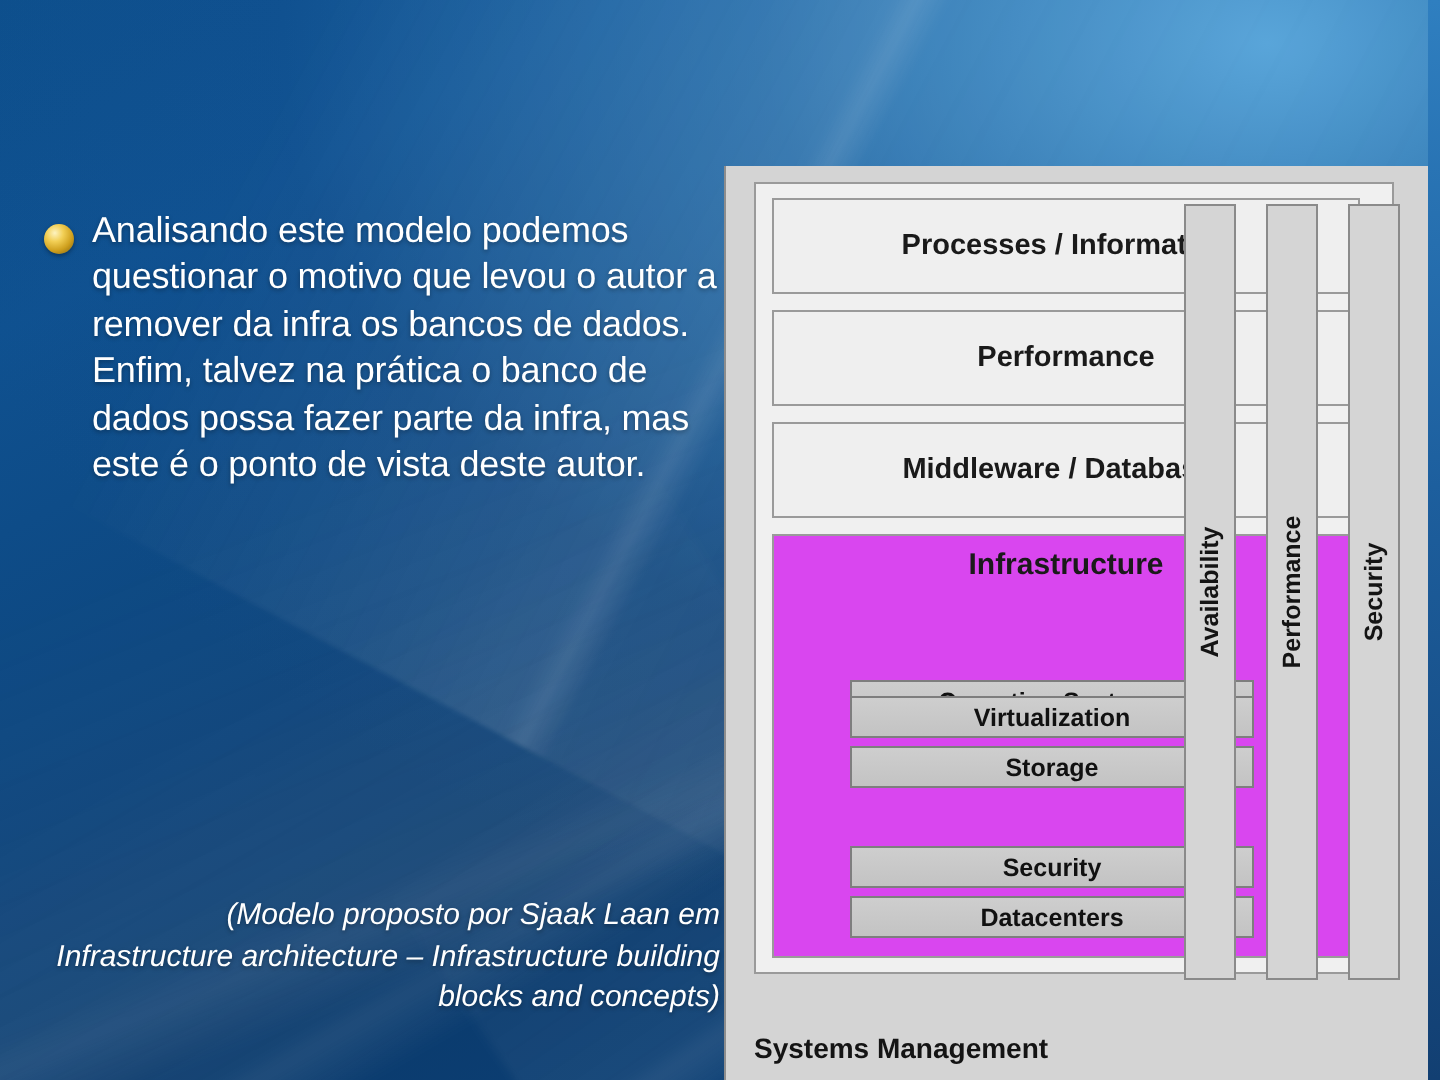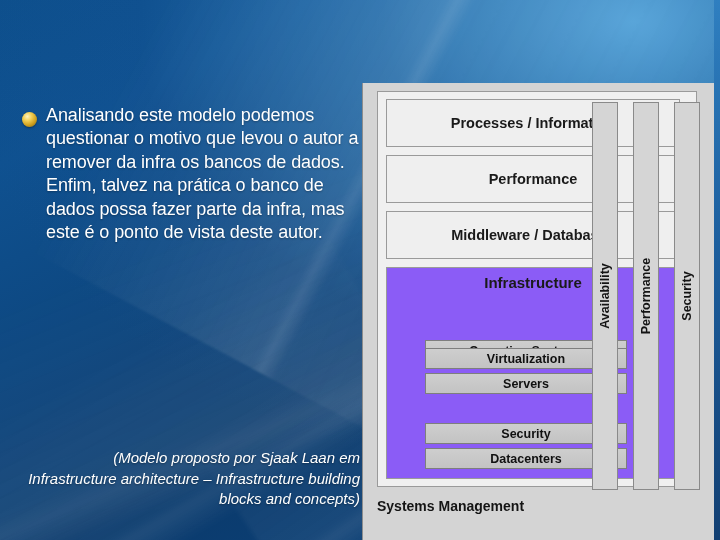--- a/index.html
+++ b/index.html
@@ -203,21 +203,21 @@
   #layer-applications { top: 63px; height: 48px; }
   #layer-middleware  { top: 119px; height: 48px; }
 
   
   #infra-box {
     position: absolute;
     left: 8px;
     top: 175px;
     width: 294px;
     height: 212px;
-    background: #8b5cf6;
+    background: #d946ef;
     border: 1px solid #9a9a9a;
     box-sizing: border-box;
   }
   #infra-title {
     position: absolute;
     left: 0; right: 0;
     top: 6px;
     text-align: center;
     font-size: 15px;
     font-weight: bold;
@@ -265,21 +265,21 @@
   #col-security      { left: 296px; }
 
   
   #sys-mgmt {
     position: absolute;
     left: 14px;
     bottom: 8px;
     width: 320px;
     height: 34px;
     display: flex;
-    align-items: flex-start;
+    align-items: flex-end;
     font-size: 14px;
     font-weight: bold;
     color: #141414;
   }
 
   
   #right-sliver {
     position: absolute;
     right: 0;
     top: 0;
@@ -321,21 +321,21 @@
       </div>
 
       <div class="layer-bar" id="layer-middleware">
         <span>Middleware / Databases</span>
       </div>
 
       <div id="infra-box">
         <div id="infra-title">Infrastructure</div>
         <div class="infra-item" style="top:72px">Operating Systems</div>
         <div class="infra-item" style="top:80px">Virtualization</div>
-        <div class="infra-item" style="top:105px">Servers</div>
+        <div class="infra-item" style="top:105px">Storage</div>
         <div class="infra-item" style="top:155px">Security</div>
         <div class="infra-item" style="top:180px">Datacenters</div>
       </div>
 
       <div class="v-col" id="col-availability">
         <span>Availability</span>
       </div>
       <div class="v-col" id="col-performance">
         <span>Performance</span>
       </div>

